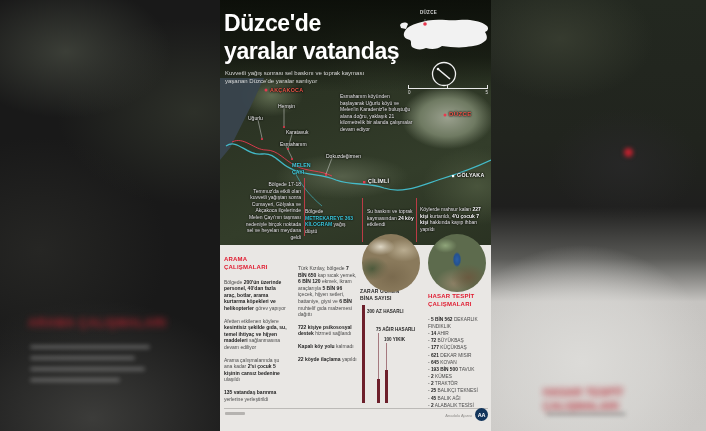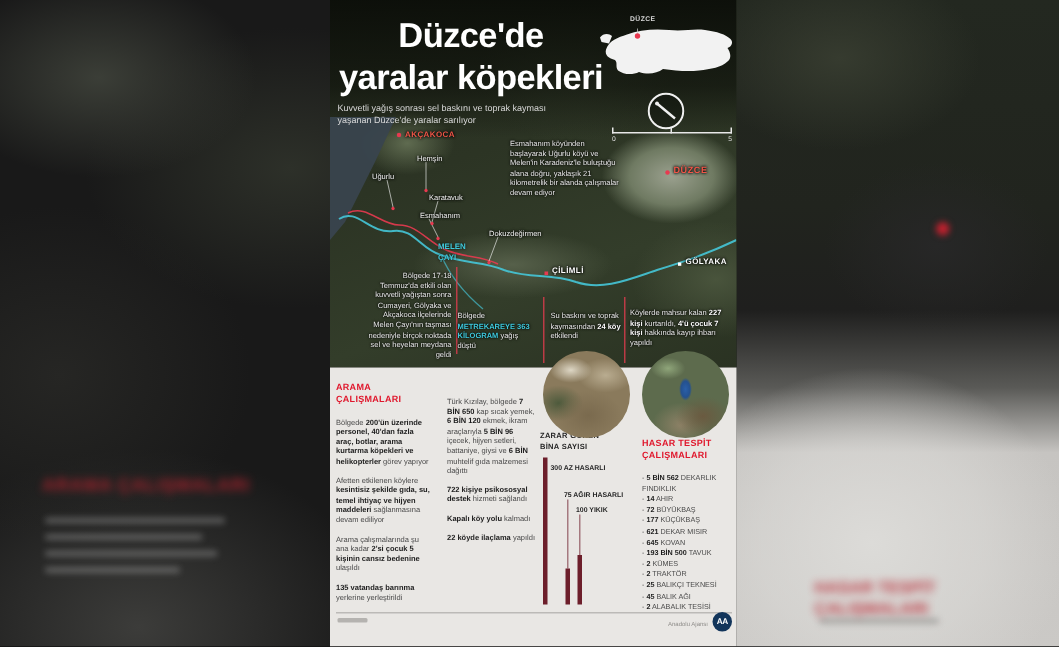--- a/index.html
+++ b/index.html
@@ -33,21 +33,21 @@
       radial-gradient(62px 42px at 84% 48%, #9aa08e 0%, #6f7a62 45%, rgba(0,0,0,0) 75%),
       radial-gradient(42px 28px at 19% 39%, #5f6b50 0%, rgba(0,0,0,0) 75%),
       radial-gradient(95px 32px at 45% 72%, #56604a 0%, rgba(0,0,0,0) 70%),
       radial-gradient(75px 52px at 95% 76%, #49543c 0%, rgba(0,0,0,0) 75%),
       radial-gradient(85px 62px at 60% 20%, #333c2a 0%, rgba(0,0,0,0) 75%),
       linear-gradient(160deg, #272e20 0%, #2c3424 40%, #333d2a 70%, #2a3222 100%);}
   .title-shade{position:absolute;left:0;top:0;width:271px;height:92px;
     background:linear-gradient(180deg, rgba(8,10,6,.85) 0%, rgba(8,10,6,.55) 62%, rgba(8,10,6,0) 100%);}
   .map-art{position:absolute;left:0;top:0;}
   .title-block{position:absolute;left:4px;top:10px;width:180px;}
-  .title-line{font-size:23px;font-weight:bold;color:#ffffff;line-height:1.2;letter-spacing:-.4px;text-align:center;}
+  .title-line{font-size:23px;font-weight:bold;color:#ffffff;line-height:1.2;letter-spacing:-.4px;}
   .subtitle{margin:5px 0 0 1px;font-size:6px;color:#d9d9d9;width:158px;line-height:1.3;}
   .minimap{position:absolute;left:178px;top:10px;width:93px;height:52px;}
   .minimap-label{position:absolute;left:22px;top:0;font-size:4.5px;font-weight:bold;color:#d8d8d8;letter-spacing:.3px;}
   .compass{position:absolute;left:210px;top:60px;}
   .scalebar{position:absolute;left:188px;top:85px;width:80px;height:12px;}
   .sb-line{position:absolute;left:0;right:0;top:3px;border-top:1px solid #e8e8e8;}
   .sb-tick{position:absolute;top:0;width:1px;height:4px;background:#e8e8e8;}
   .sb-num{position:absolute;top:5px;font-size:4.5px;color:#e0e0e0;}
   .maplabel{position:absolute;white-space:nowrap;text-shadow:0 0 2px #000,0 0 2px #000;}
   .village{color:#f2f2f2;font-size:5px;}
@@ -146,21 +146,21 @@
           <circle cx="106" cy="175" r="1.1"></circle>
           <circle cx="46" cy="90" r="1.5"></circle>
             <circle cx="225" cy="115" r="1.5"></circle>
           <rect x="143" y="181" width="2.4" height="2.4"></rect>
         </g>
         <rect x="232" y="175" width="2.2" height="2.2" fill="#ffffff"></rect>
       </svg>
 
       <div class="title-block">
         <div class="title-line">Düzce'de</div>
-        <div class="title-line">yaralar köpekleri</div>
+        <div class="title-line">yaralar vatandaş</div>
         <p class="subtitle">Kuvvetli yağış sonrası sel baskını ve toprak kayması yaşanan Düzce'de yaralar sarılıyor</p>
       </div>
 
       <div class="minimap">
         <svg width="93" height="52" viewBox="0 0 93 46">
           <path d="M6,20 C8,14 14,12 20,10 C28,7 38,6 48,7 C58,8 64,6 72,7 C80,8 86,10 89,13 C91,15 90,18 87,19 C89,22 90,26 87,28 C83,32 76,33 68,34 C60,35 52,34 44,33 C40,36 34,37 28,35 C24,37 18,37 14,34 C12,31 14,29 12,27 C8,26 5,24 6,20 Z" fill="#f2f2f2"></path>
           <path d="M2,12 C4,9 8,9 10,11 L8,16 L3,15 Z" fill="#f2f2f2"></path>
           <line x1="27" y1="6" x2="27" y2="10" stroke="#cccccc" stroke-width="0.5"></line>
           <circle cx="27" cy="11" r="1.8" fill="#e8384f"></circle>
         </svg>

